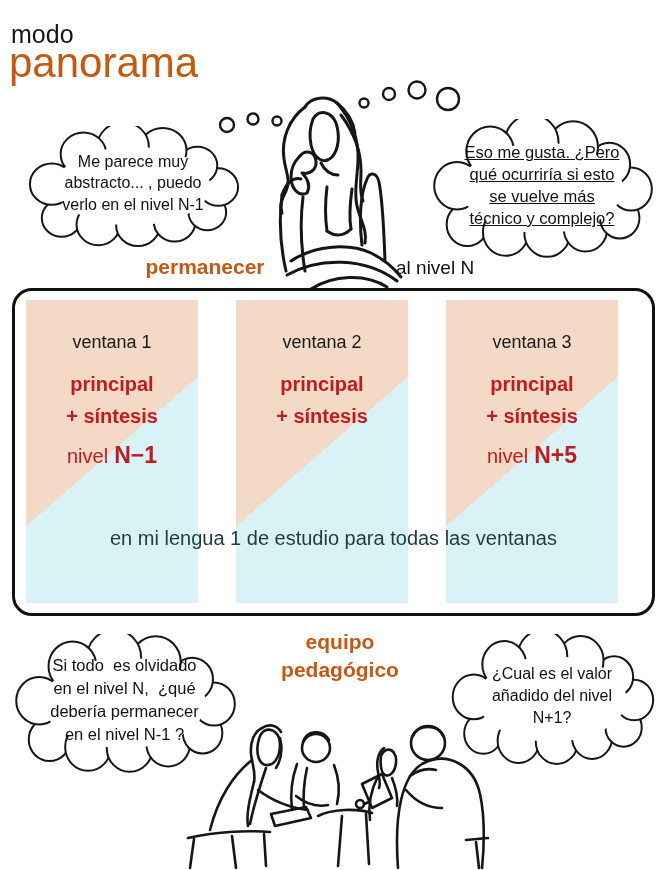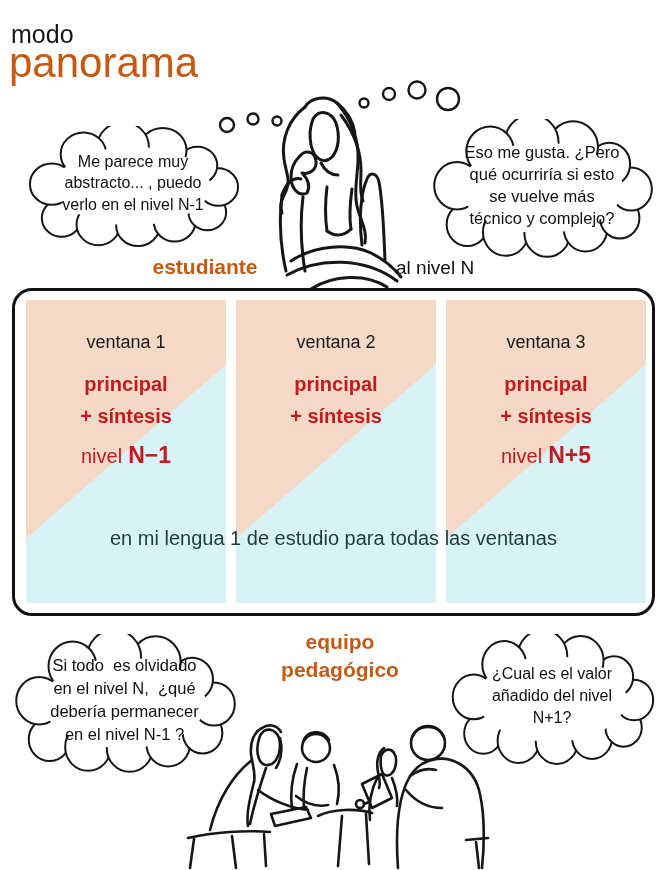--- a/index.html
+++ b/index.html
@@ -13,35 +13,35 @@
   .panorama{left:9px;top:34px;font-size:42px;line-height:58px;font-weight:normal;color:var(--accent-orange,#c45911);}
   
   .cloud{display:flex;align-items:center;justify-content:center;}
   .cloud svg.cloud-bg{position:absolute;inset:0;width:100%;height:100%;}
   .cloud .cloud-text{
     position:relative;text-align:center;white-space:pre-wrap;
     font-size:16px;line-height:21.5px;color:#111;padding-bottom:8px;
   }
   .cloud-tl{left:24px;top:126px;width:218px;height:122px;}
   .cloud-tr{left:428px;top:119px;width:228px;height:140px;}
-  .cloud-tr .cloud-text{font-size:16.5px;line-height:22px;}
+  .cloud-tr .cloud-text{font-size:16.5px;line-height:22px;text-decoration:underline;}
   .cloud-bl{left:10px;top:634px;width:229px;height:140px;}
   .cloud-bl .cloud-text{font-size:16.5px;line-height:23px;}
   .cloud-br{left:447px;top:634px;width:210px;height:132px;}
   .cloud-br .cloud-text{line-height:22px;}
   
   .lbl-estudiante{left:140px;top:255px;width:130px;text-align:center;
     font-size:21px;font-weight:bold;color:var(--accent-orange,#c45911);z-index:6;}
   .lbl-alnivel{left:396px;top:257px;font-size:19px;color:#111;z-index:6;}
   .lbl-equipo{left:240px;top:628px;width:200px;text-align:center;white-space:pre-line;
     font-size:21px;line-height:28px;font-weight:bold;color:var(--accent-orange,#c45911);z-index:6;}
   
   .board{left:12px;top:288px;width:643px;height:328px;background:#fff;
     border:3px solid #111;border-radius:20px;box-sizing:border-box;z-index:4;}
-  .pane{position:absolute;top:9px;width:200px;height:303px;
+  .pane{position:absolute;top:9px;width:172px;height:303px;
     background:linear-gradient(319deg,var(--panel-cyan,#d9f2f5) 50%,var(--panel-peach,#f4d9c7) 50%);}
   .pane-1{left:11px;}   .pane-2{left:221px;}   .pane-3{left:431px;}
   .pane .row{position:absolute;left:0;right:0;text-align:center;}
   .pane .win{top:32px;font-size:18px;color:#1a1a1a;}
   .pane .em1{top:73px;}
   .pane .em2{top:105px;}
   .pane .em1,.pane .em2{font-size:20px;font-weight:bold;color:var(--accent-red,#c11b20);}
   .pane .lvl{top:142px;color:var(--accent-red,#c11b20);font-size:20px;}
   .pane .lvl .val{font-size:23px;font-weight:bold;margin-left:6px;}
   .board .footnote{position:absolute;top:236px;left:0;right:0;text-align:center;
@@ -121,21 +121,21 @@
       <path d="M74,102 C72,118 72,132 74,146"></path>
       <path d="M99,104 C97,118 96,132 98,144"></path>
       <path d="M74,146 C82,152 91,151 98,144"></path>
       <path d="M109,160 C106,136 107,110 114,94 C117,86 124,88 126,97 C130,118 131,148 132,176"></path>
       <path d="M38,176 C62,160 96,158 118,168 C130,174 140,182 148,192"></path>
       <path d="M34,190 C66,172 112,172 144,196"></path>
       <path d="M58,204 C80,190 112,188 134,202"></path>
     </g>
   </svg>
 
-  <div class="abs lbl-estudiante">estudiante</div>
+  <div class="abs lbl-estudiante">permanecer</div>
   <div class="abs lbl-alnivel">al nivel N</div>
 
   <div class="abs board">
     <div class="pane pane-1">
       <div class="row win">ventana 1</div>
       <div class="row em1">principal</div>
       <div class="row em2">+ síntesis</div>
       <div class="row lvl"><span>nivel</span><span class="val">N−1</span></div>
     </div>
     <div class="pane pane-2">

